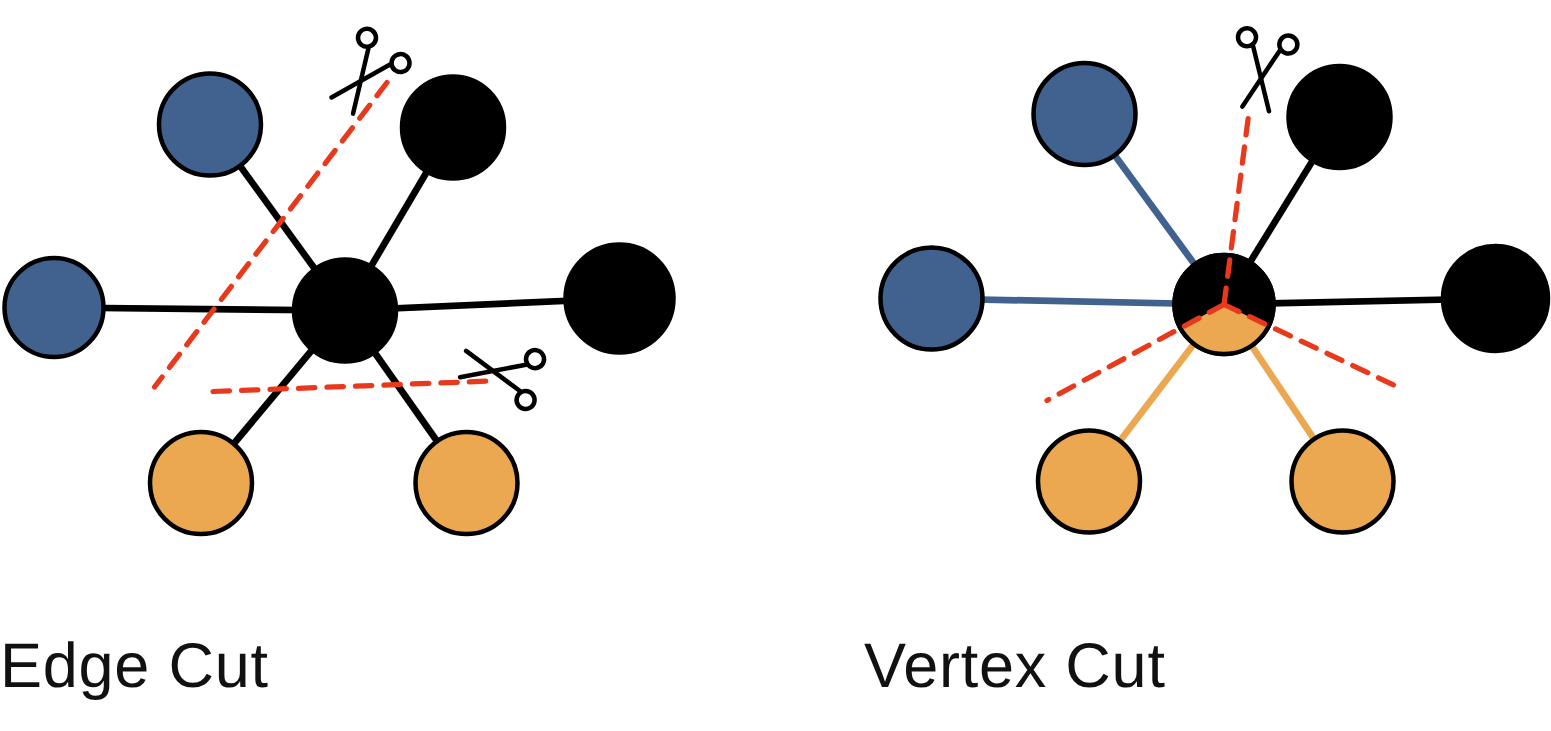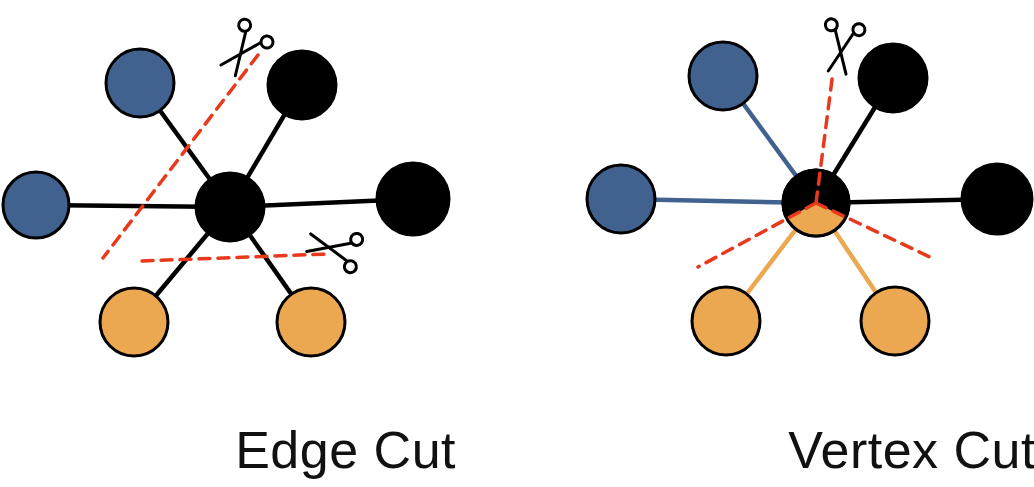--- a/index.html
+++ b/index.html
@@ -17,22 +17,22 @@
   }
   #scene {
     position: absolute;
     left: 0;
     top: 0;
     display: block;
   }
   .caption {
     position: absolute;
     top: 420px;
-    text-align: right;
-    font-size: 52px;
+    text-align: left;
+    font-size: 42px;
     font-weight: 400;
     color: #111111;
     letter-spacing: 0.5px;
     user-select: none;
   }
   .caption-left  { left: 0px;   width: 456px; }
   .caption-right { left: 576px; width: 460px; }
 </style>
 </head>
 <body>

